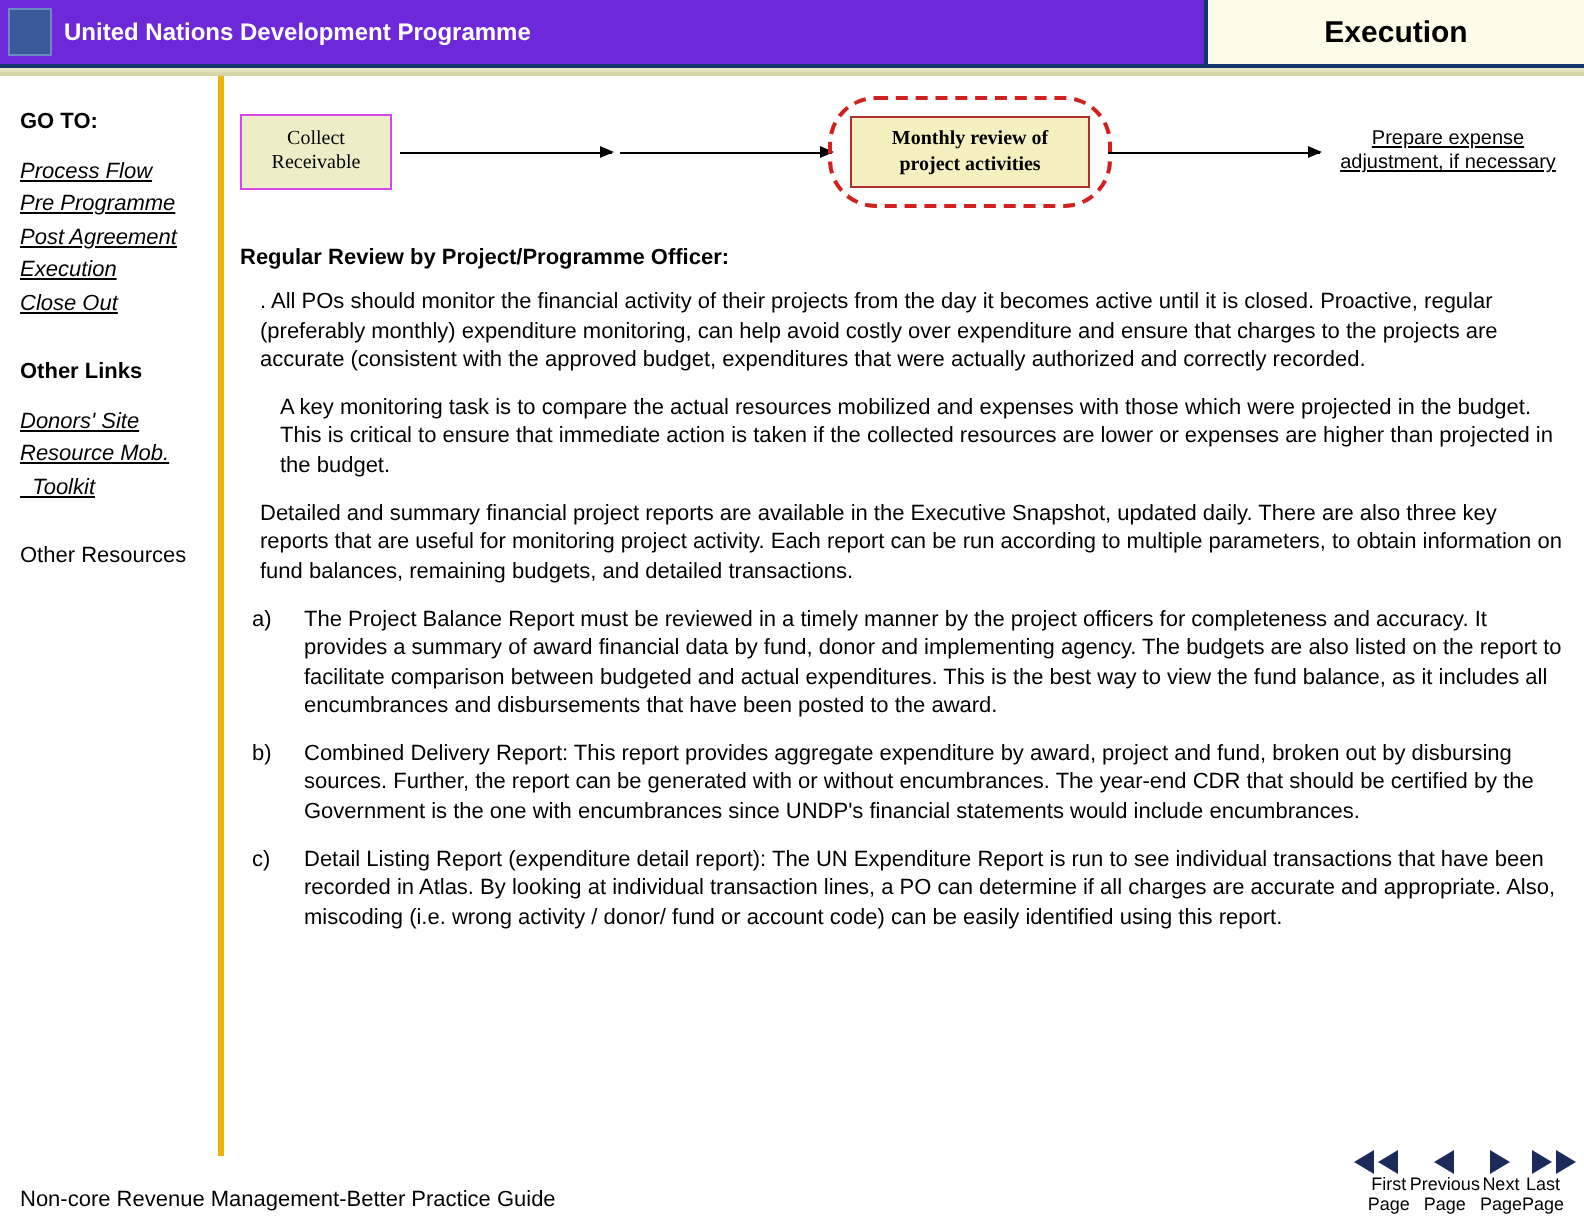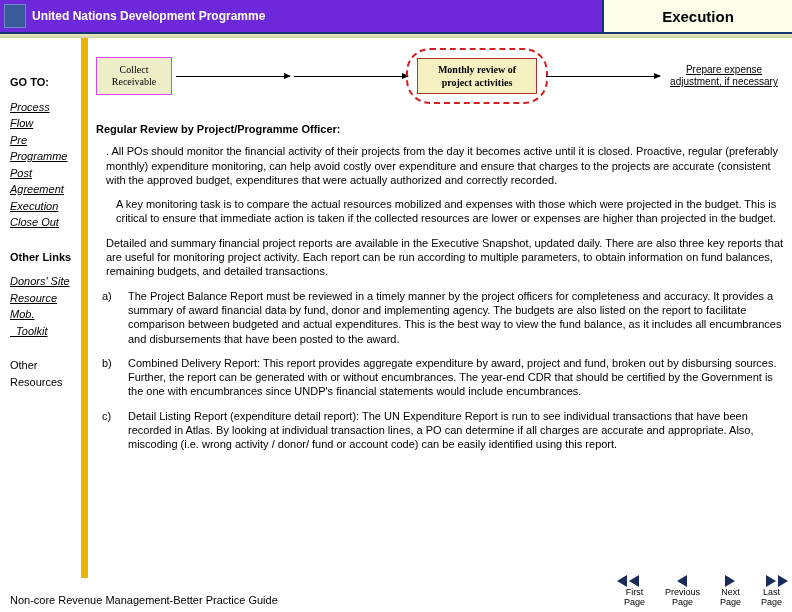--- a/index.html
+++ b/index.html
@@ -50,23 +50,23 @@
   .thinbar {
     height: 4px;
     background: linear-gradient(#e8e8c8, #d0d0a0);
   }
 
   .main {
     display: flex;
     height: 540px;
   }
   .sidebar {
-    width: 88px;
-    padding: 36px 6px 0 10px;
-    border-right: 7px solid #eab308;
+    width: 112px;
+    padding: 15px 6px 0 10px;
+    border-right: 3px solid #eab308;
     font-size: 11px;
     line-height: 1.5;
   }
   .sidebar h4 {
     font-size: 11px;
     font-weight: bold;
     margin-bottom: 8px;
   }
   .sidebar .linklist {
     margin-bottom: 18px;
@@ -186,21 +186,21 @@
   }
   .footer-left {
     font-weight: normal;
     font-size: 11px;
     padding-left: 10px;
     flex: 1;
     padding-bottom: 2px;
   }
   .nav {
     display: flex;
-    gap: 20px;
+    gap: 0;
     padding-right: 10px;
     align-items: center;
   }
   .navbtn {
     text-align: center;
     font-size: 9px;
     line-height: 1.1;
     cursor: pointer;
   }
   .navicon {

